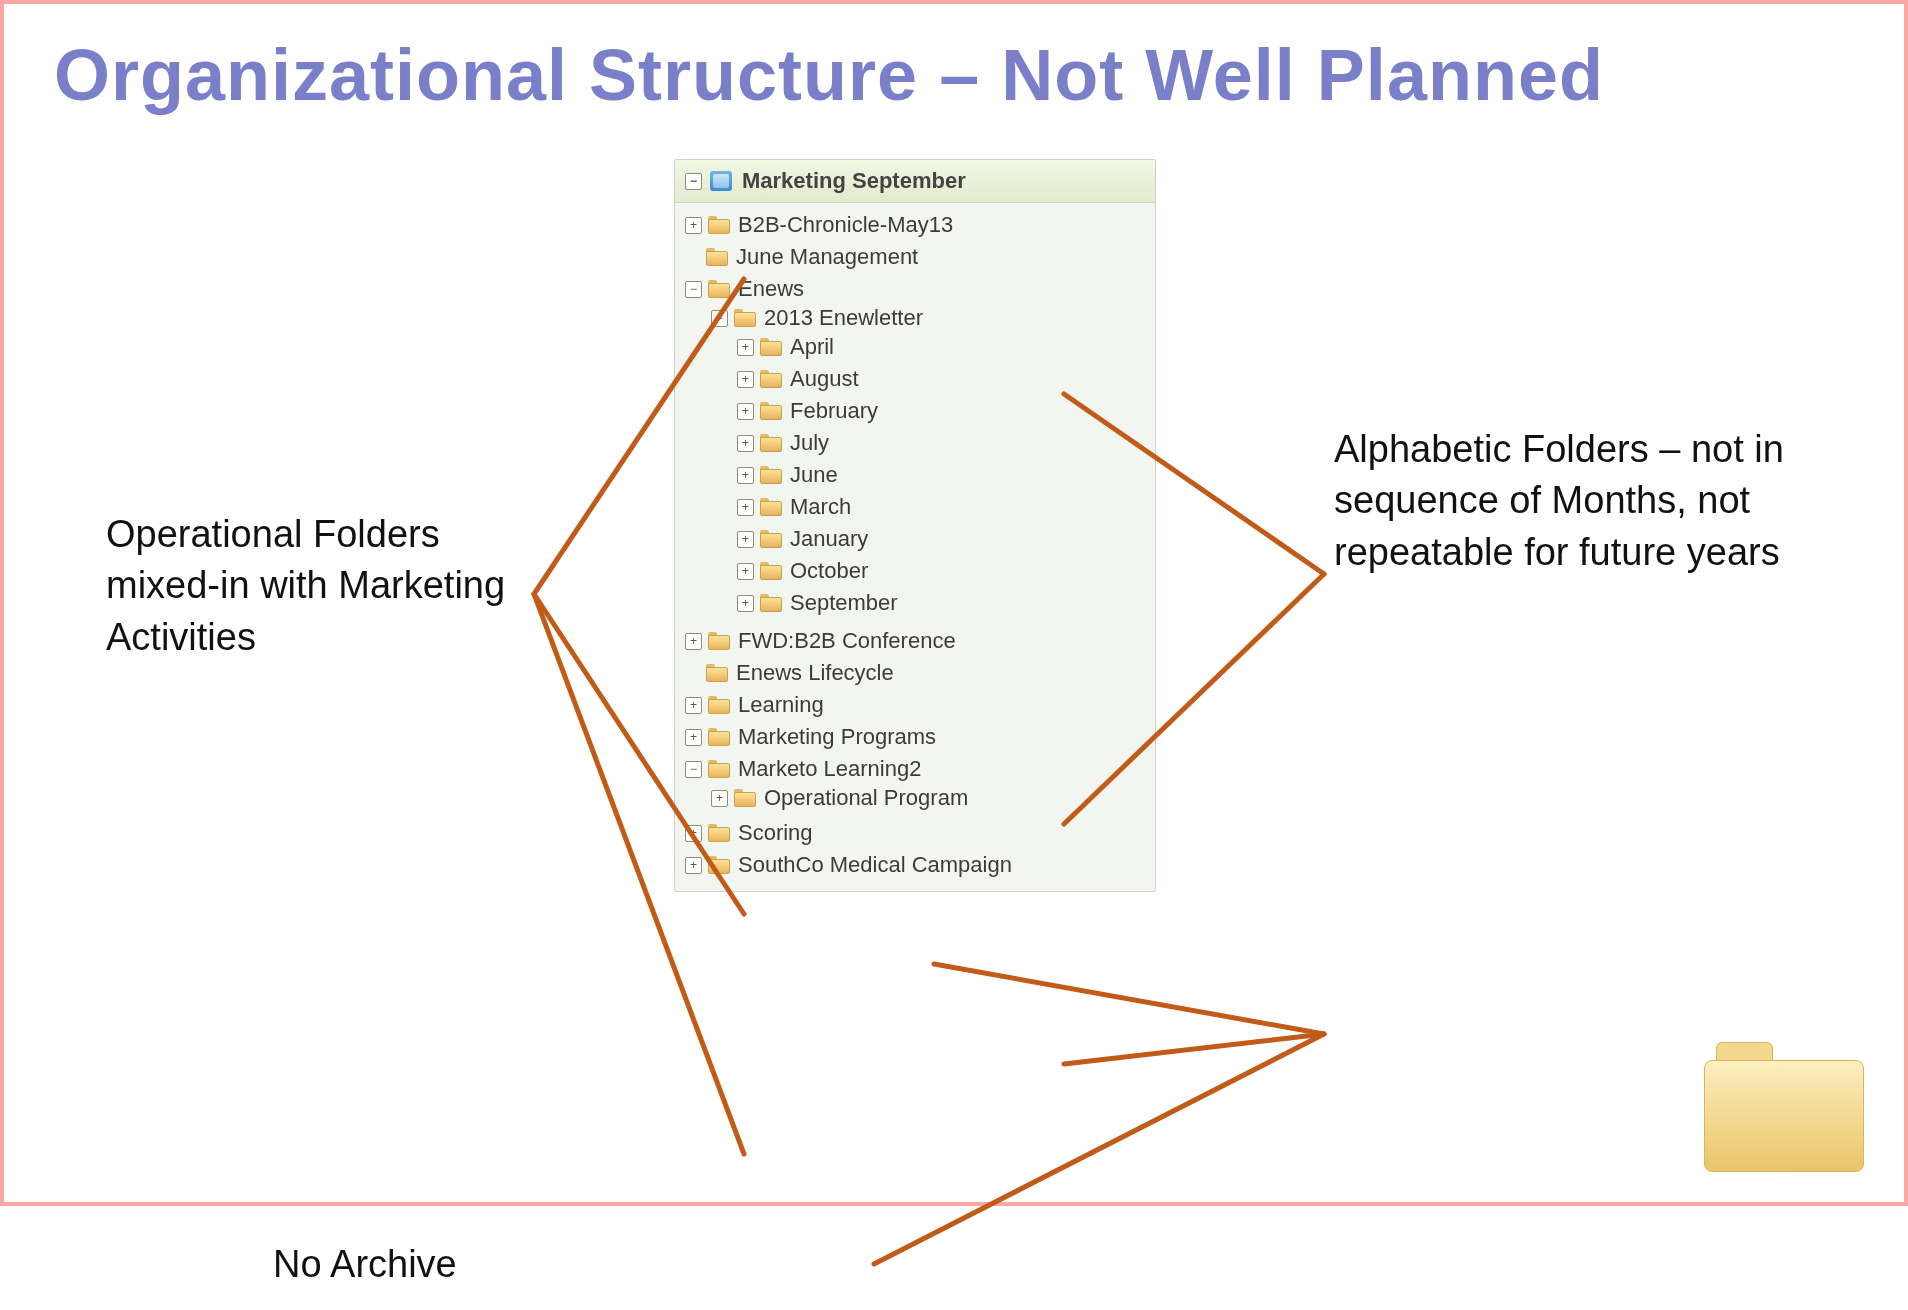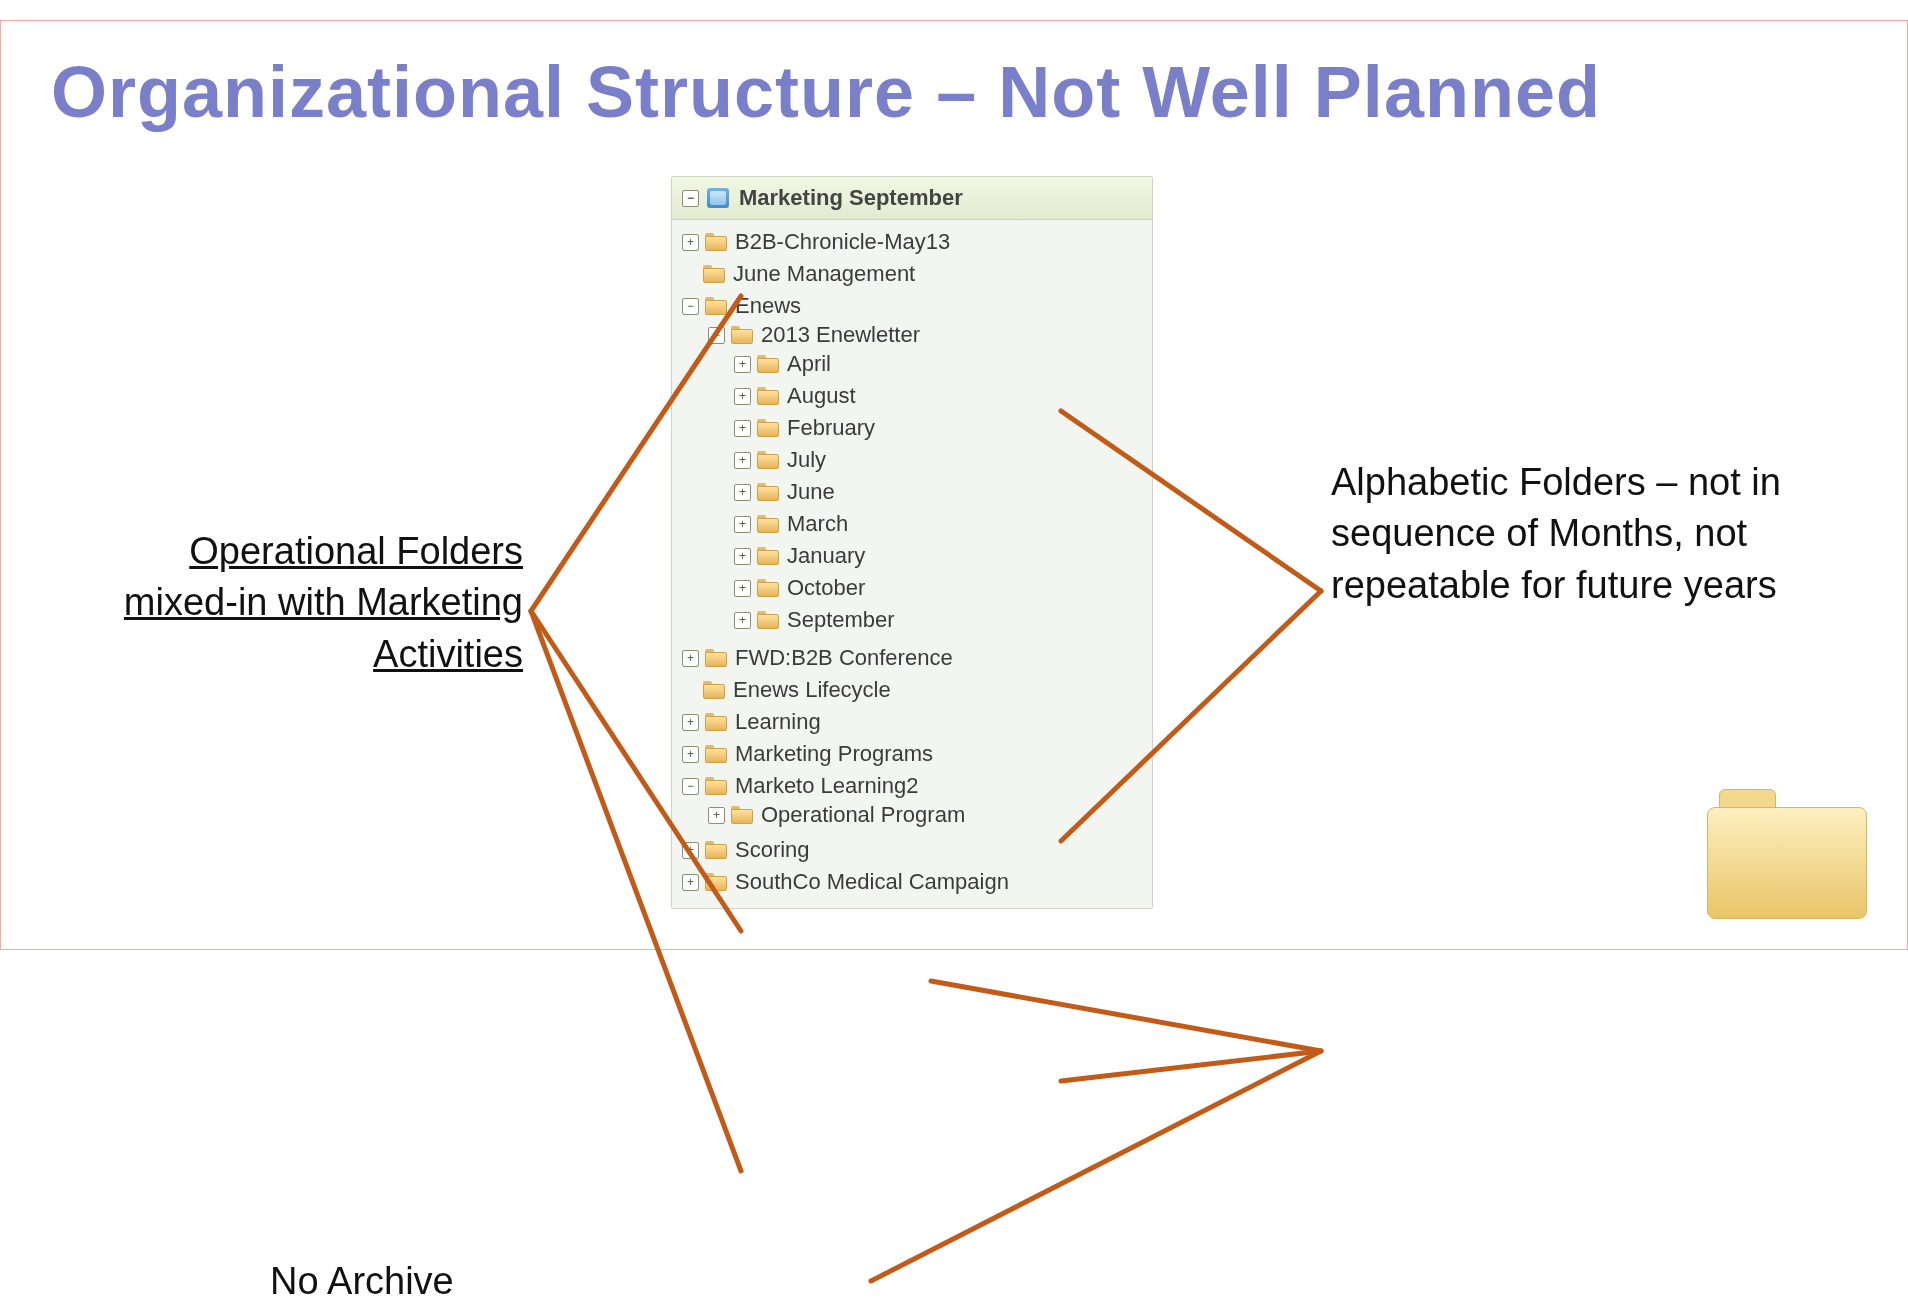--- a/index.html
+++ b/index.html
@@ -1,20 +1,20 @@
 <!DOCTYPE html>
 <html><head>
 <meta charset="utf-8">
 <style>
   html,body{margin:0;padding:0;width:1908px;height:1310px;background:#fff;font-family:"Segoe UI","Helvetica Neue",Arial,sans-serif;color:#222;overflow:hidden;}
-  .slide{position:relative;width:1908px;height:930px;border:1px solid #fca5a5;box-sizing:border-box;margin-top:20px;}
+  .slide{position:relative;width:1908px;height:1206px;border:4px solid #fca5a5;box-sizing:border-box;}
   .title{position:absolute;left:50px;top:30px;right:50px;font-size:72px;font-weight:700;color:#7a7fc9;letter-spacing:1px;}
   .annot{position:absolute;font-size:38px;line-height:1.35;color:#111;}
-  .annot-left{left:92px;top:505px;width:430px;text-align:right;text-decoration:underline;}
-  .annot-right-top{left:1330px;top:436px;width:450px;}
+  .annot-left{left:102px;top:505px;width:430px;text-align:left;}
+  .annot-right-top{left:1330px;top:420px;width:450px;}
   .annot-right-bot{left:1330px;top:950px;width:450px;}
   .annot-bottom{left:269px;top:1235px;width:300px;}
   
   .tree-panel{position:absolute;left:670px;top:155px;width:480px;background:#f3f5f0;border:1px solid #cfd4c4;border-radius:2px;font-family:Tahoma,Arial,sans-serif;font-size:22px;color:#3b3b3b;}
   .tree-header{display:flex;align-items:center;gap:8px;padding:8px 10px;background:linear-gradient(#f2f7e3,#e3ead0);border-bottom:1px solid #cfd4c4;font-weight:700;color:#444;}
   .tree-body{padding:6px 10px 10px 10px;}
   .tree-body ul{list-style:none;margin:0;padding-left:26px;}
   .tree-body>ul{padding-left:0;}
   li.node{position:relative;padding:3px 0 3px 0;}
   .row{display:flex;align-items:center;gap:6px;white-space:nowrap;}

